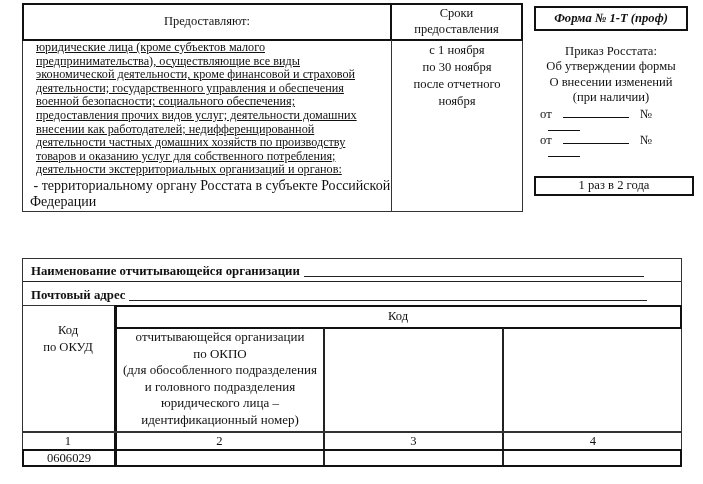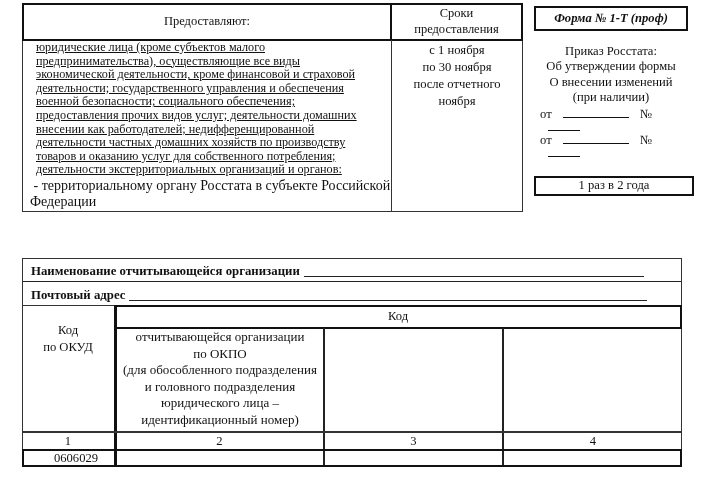--- a/index.html
+++ b/index.html
@@ -29,21 +29,21 @@
   .lbl { font-weight: bold; font-size: 12.8px; line-height: 20px; padding-left: 8px; white-space: nowrap; display: flex; align-items: flex-end; }
   .fill { flex: 0 0 auto; border-bottom: 1px solid #222; height: 12px; margin-left: 4px; margin-bottom: 4px; }
   #codes-outer { left: 22px; top: 305px; width: 660px; height: 162px; border: 1px solid #333; }
   #kod-head { left: 114px; top: 305px; width: 568px; height: 24px; border: 2.5px solid #111; line-height: 18px; font-size: 12.6px; }
   #okud-label { left: 22px; top: 322px; width: 92px; line-height: 16.5px; font-size: 12.6px; }
   #okpo-label { left: 117px; top: 329px; width: 206px; line-height: 16.6px; font-size: 13px; }
   .vline { position: absolute; width: 1.5px; background: #222; }
   .hline { position: absolute; height: 1.5px; background: #333; }
   .num { position: absolute; top: 432px; height: 18px; line-height: 18px; text-align: center; font-size: 12.6px; }
   #code-row { left: 22px; top: 449px; width: 660px; height: 18px; border: 2.5px solid #111; }
-  #okud-val { left: 31px; top: 450px; width: 90px; line-height: 16px; font-size: 12.6px; }
+  #okud-val { left: 24px; top: 450px; width: 90px; line-height: 16px; font-size: 12.6px; }
 </style>
 </head>
 <body>
 
 <div class="abs" id="top-table"></div>
 <div class="abs c hdr-text" id="hdr-provide">
   <div style="padding-top:8px">Предоставляют:</div>
 </div>
 <div class="abs c hdr-text" id="hdr-term">
   <div>Сроки</div>

